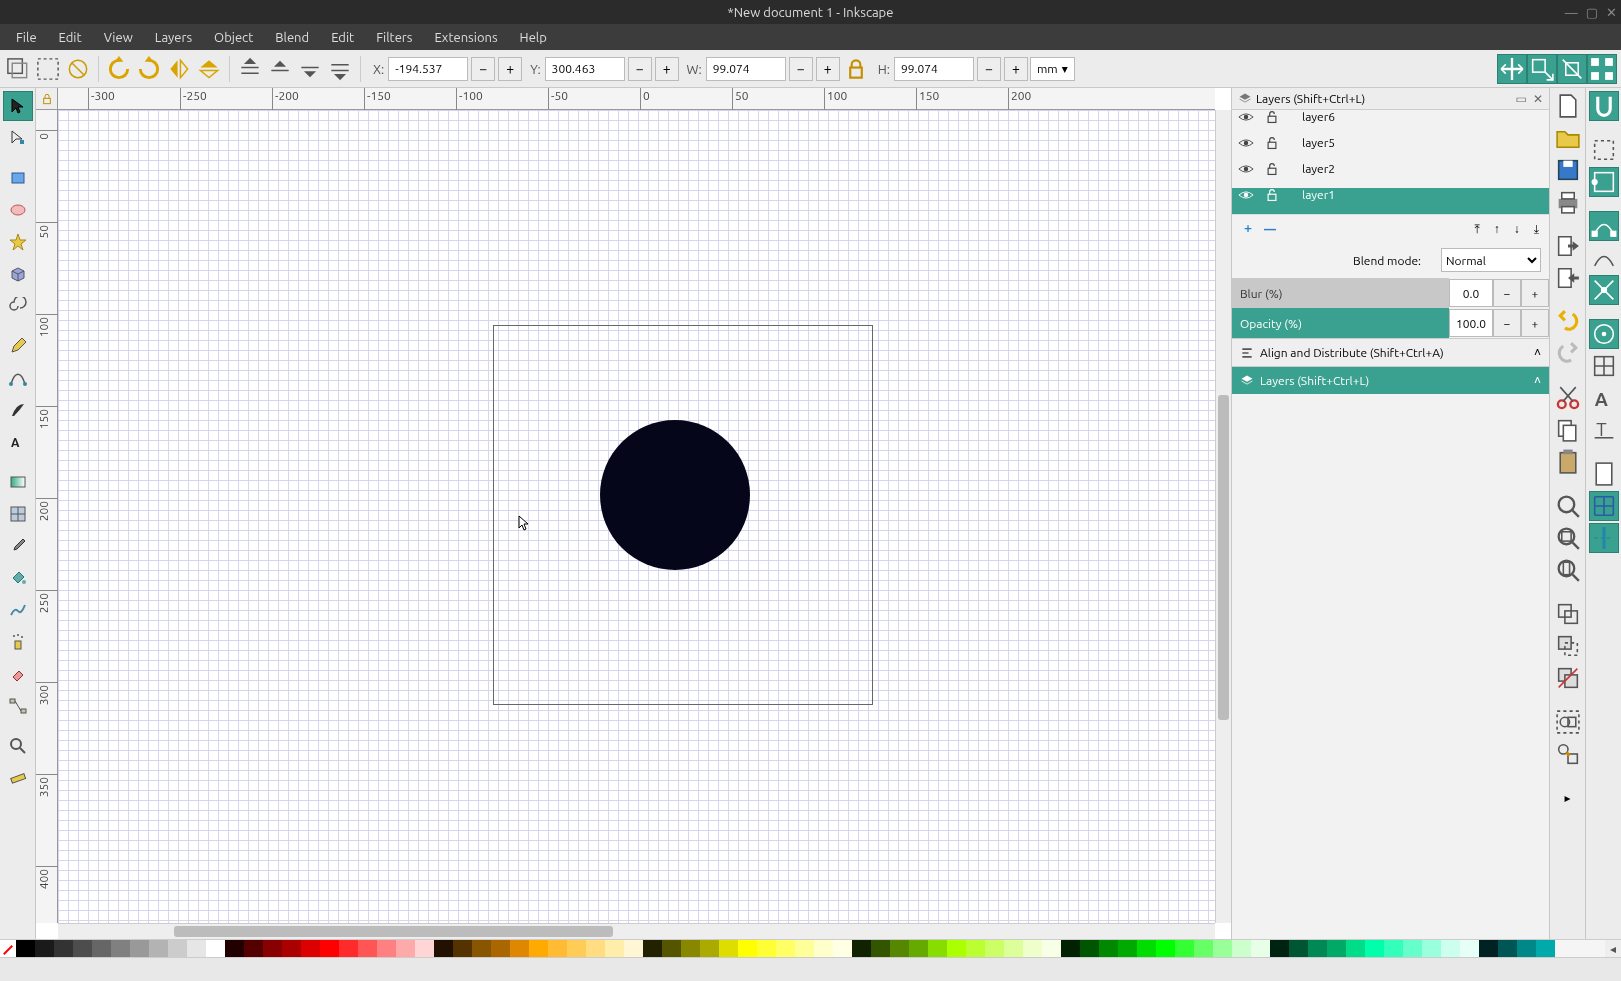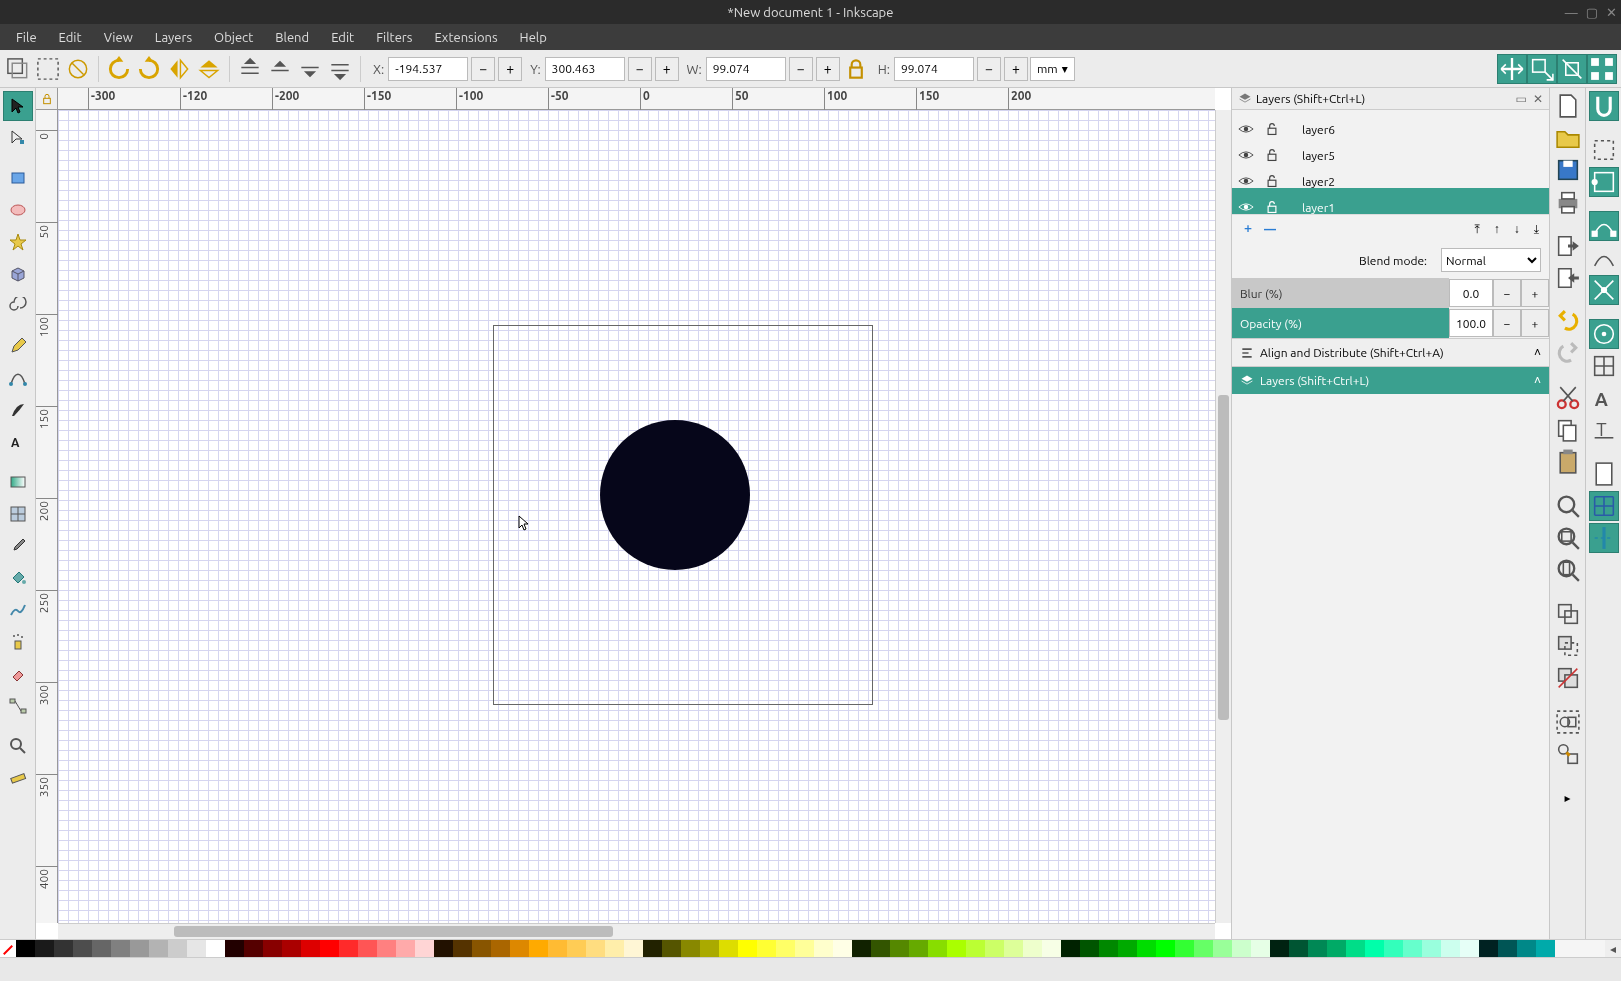--- a/index.html
+++ b/index.html
@@ -36,21 +36,21 @@
 .tbx.active { background: #3aa08f; border-color: #2c7f71; }
 .tbx svg { width: 18px; height: 18px; }
 
 
 .canvaswrap { flex: 1; position: relative; background: #fff; display: flex; flex-direction: column; overflow: hidden; }
 .ruler-corner { position: absolute; left: 0; top: 0; width: 22px; height: 22px; background: #eee; border-right: 1px solid #999; border-bottom: 1px solid #999; display:flex; align-items:center; justify-content:center; }
 .ruler-h { position: absolute; left: 22px; right: 16px; top: 0; height: 22px; background: #f4f4f4; border-bottom: 1px solid #999; }
 .ruler-v { position: absolute; left: 0; top: 22px; bottom: 16px; width: 22px; background: #f4f4f4; border-right: 1px solid #999; }
 .ruler-ticks { position: absolute; inset: 0; font-size: 9px; color: #444; }
 .ruler-h .tick { position: absolute; top: 0; height: 22px; border-left: 1px solid #888; }
-.ruler-h .tick span { position: absolute; top: 1px; left: 2px; font-weight: bold; }
+.ruler-h .tick span { position: absolute; top: 1px; left: 2px; }
 .ruler-v .tick { position: absolute; left: 0; width: 22px; border-top: 1px solid #888; }
 .ruler-v .tick span { position: absolute; left: 1px; top: 2px; writing-mode: vertical-rl; transform: rotate(180deg); }
 .viewport { position: absolute; left: 22px; top: 22px; right: 16px; bottom: 16px; overflow: hidden; }
 .gridbg { position: absolute; inset: 0; background:
   linear-gradient(#d5d5f0 1px, transparent 1px) 0 0/10px 10px,
   linear-gradient(90deg,#d5d5f0 1px, transparent 1px) 0 0/10px 10px,
   linear-gradient(#bcbce0 1px, transparent 1px) 0 0/50px 50px,
   linear-gradient(90deg,#bcbce0 1px, transparent 1px) 0 0/50px 50px,
   #fff; }
 .page { position: absolute; border: 1px solid #666; background: transparent; }
@@ -59,28 +59,28 @@
 .vscroll { position: absolute; right: 0; top: 22px; bottom: 16px; width: 16px; background: #eee; border-left: 1px solid #ccc; }
 .vscroll .thumb { position: absolute; left: 2px; right: 2px; top: 35%; height: 40%; background: #bcbcbc; border-radius: 3px; }
 .hscroll { position: absolute; left: 22px; right: 16px; bottom: 0; height: 16px; background: #eee; border-top: 1px solid #ccc; }
 .hscroll .thumb { position: absolute; top: 2px; bottom: 2px; left: 10%; width: 38%; background: #bcbcbc; border-radius: 3px; }
 
 
 .panels { width: 318px; background: #f2f2f2; border-left: 1px solid #c8c8c8; display: flex; flex-direction: column; }
 .panels .dockhead { height: 22px; display: flex; align-items: center; gap:4px; padding: 0 6px; border-bottom: 1px solid #ccc; background:#ededed; }
 .panels .dockhead .sp { margin-left: auto; display:flex; gap:6px; color:#666; }
 .layerlist { flex: 0 0 auto; }
-.layerrow { height: 26px; display: flex; align-items: flex-end; padding: 0 6px; gap: 10px; cursor: pointer; }
+.layerrow { height: 26px; display: flex; align-items: flex-start; padding: 0 6px; gap: 10px; cursor: pointer; }
 .layerrow.selected { background: #3aa08f; color: #fff; }
 .layerrow .ic { width: 16px; display: flex; justify-content: center; color:#444; }
 .layerrow.selected .ic { color:#fff; }
 .layer-name { padding-left: 12px; }
 .layerops { height: 28px; display: flex; align-items: center; gap: 10px; padding: 0 10px; border-top: 1px solid #ddd; }
 .layerops .sp { margin-left: auto; display:flex; gap:14px; }
-.blendrow { display:flex; align-items:center; justify-content:flex-end; gap:14px; padding:6px 8px; }
+.blendrow { display:flex; align-items:center; justify-content:flex-end; gap:20px; padding:6px 8px; }
 .blendrow select { height:24px; width:100px; border:1px solid #bbb; background:#fff; }
 .sliderrow { display:flex; align-items:center; height:30px; }
 .sliderrow .bar { flex:1; height:30px; background:#c8c8c8; display:flex; align-items:center; padding:0 8px; color:#333; }
 .sliderrow.active .bar { background:#3aa08f; color:#fff; }
 .sliderrow .valbox { width:44px; height:28px; border:1px solid #bbb; background:#fff; display:flex; align-items:center; justify-content:center; }
 .sliderrow .pm { width:28px; height:28px; border:1px solid #bbb; background:#eee; display:flex; align-items:center; justify-content:center; cursor:pointer; }
 .collapser { height: 28px; display:flex; align-items:center; gap:6px; padding:0 8px; border-top:1px solid #ccc; background:#efefef; cursor:pointer; }
 .collapser.active { background:#3aa08f; color:#fff; }
 .collapser .chev { margin-left:auto; }
 
@@ -397,21 +397,21 @@
           <rect x="4" y="8" width="10" height="8" fill="none" stroke="#c49000" stroke-width="1.5"></rect>
           <path d="M6 8 V5 a3 3 0 0 1 6 0 V8" fill="none" stroke="#c49000" stroke-width="1.5"></path>
         </svg>
       </div>
     <div class="ruler-h">
         <div class="ruler-ticks" id="rulerh">
           <div class="tick" style="left: 30px;">
             <span>-300</span>
           </div>
           <div class="tick" style="left: 122px;">
-            <span>-120</span>
+            <span>-250</span>
           </div>
           <div class="tick" style="left: 214px;">
             <span>-200</span>
           </div>
           <div class="tick" style="left: 306px;">
             <span>-150</span>
           </div>
           <div class="tick" style="left: 398px;">
             <span>-100</span>
           </div>

